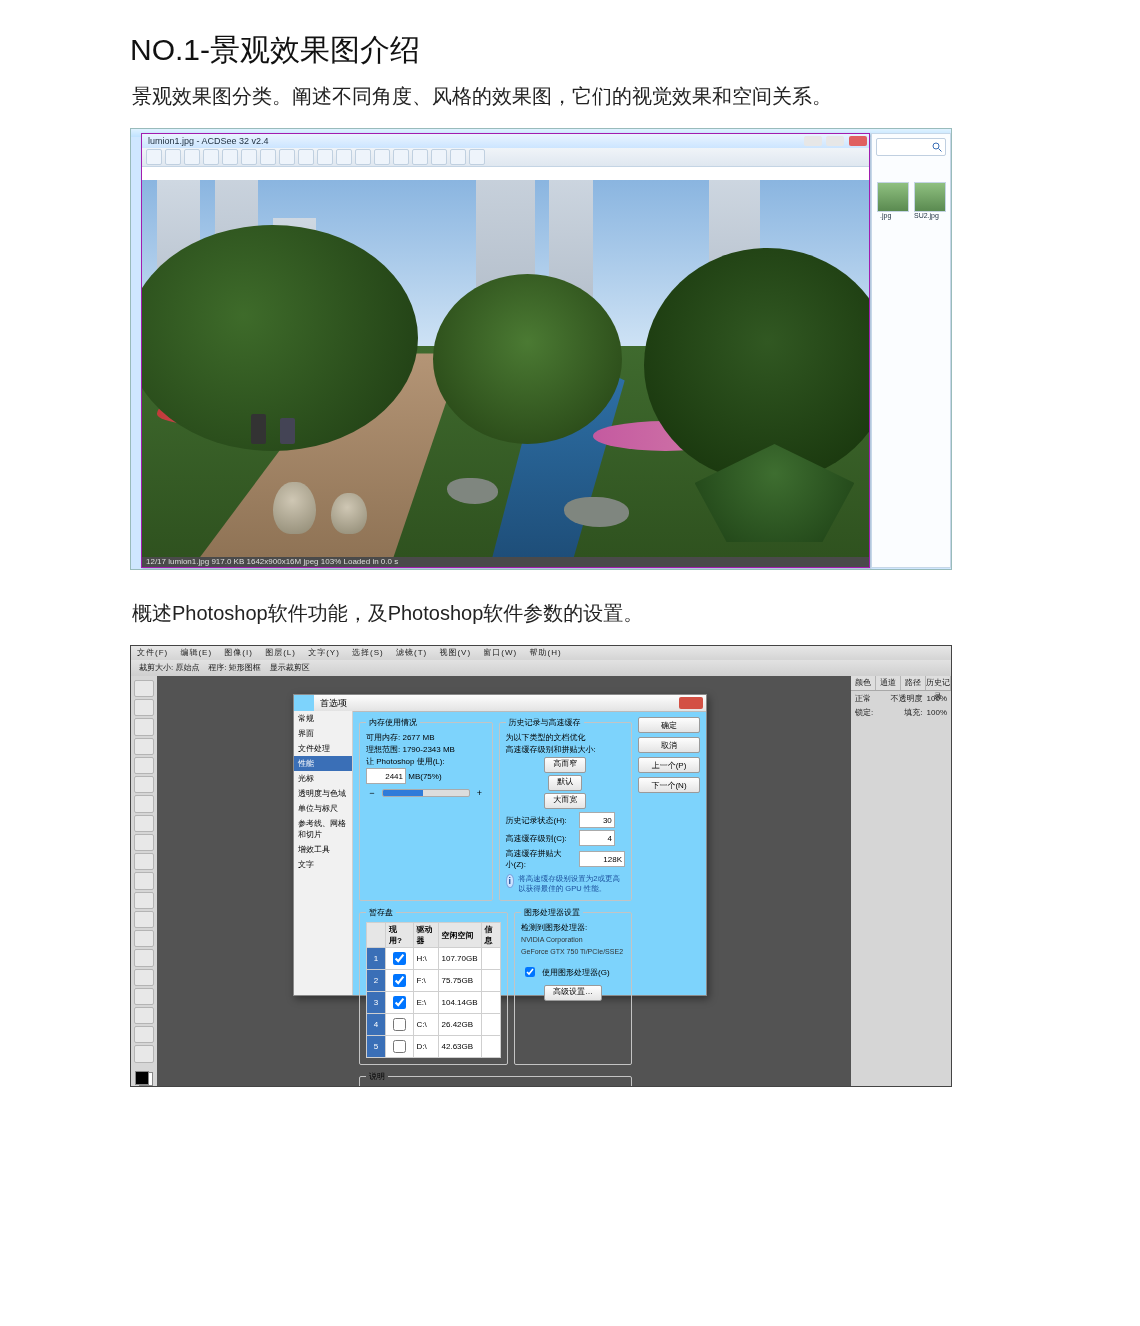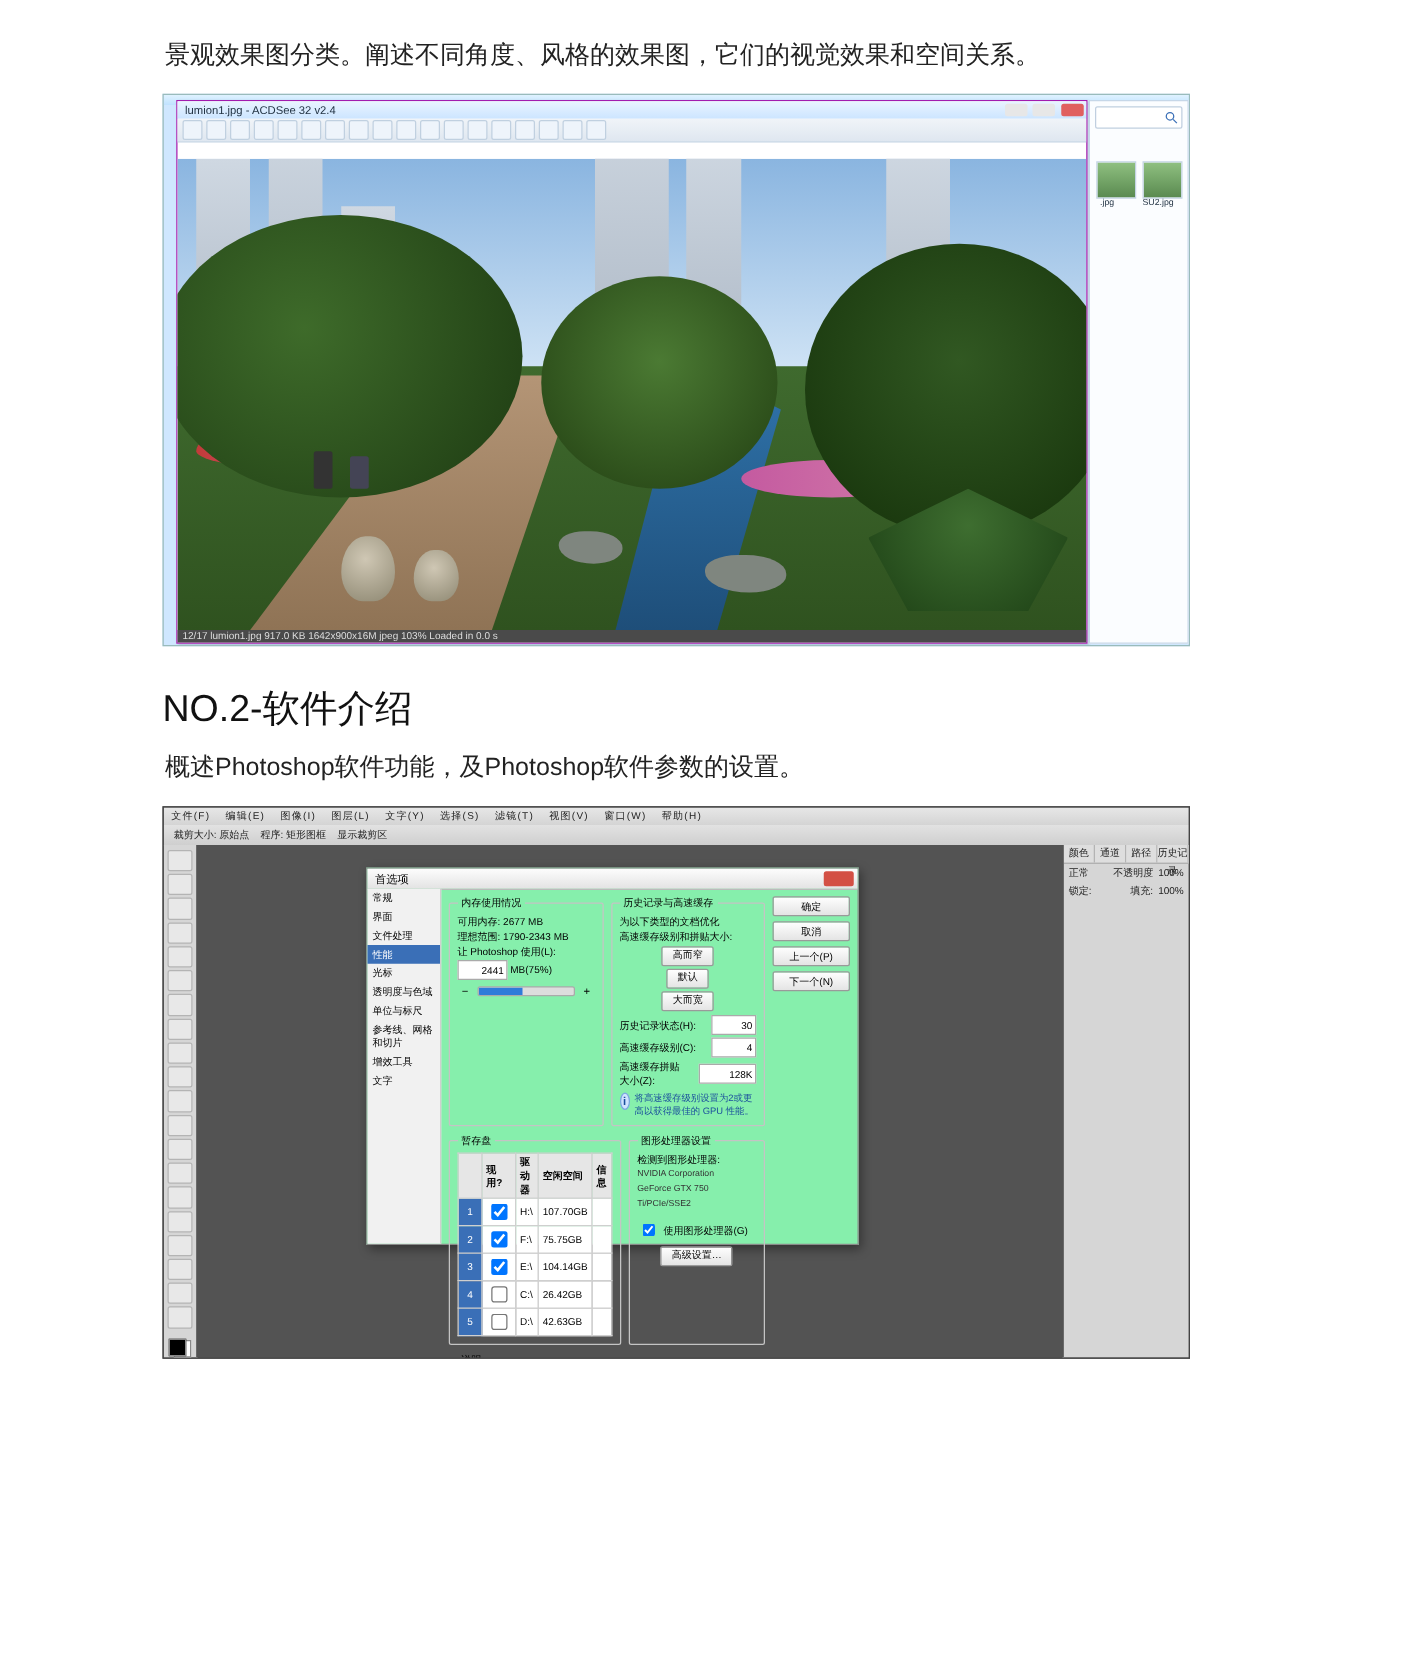--- a/index.html
+++ b/index.html
@@ -61,21 +61,21 @@
   .ps-toolbox .ptool{width:18px;height:18px;background:#e8e8e8;border:1px solid #b4b4b4;border-radius:2px;}
   .ps-toolbox .swatch{width:18px;height:18px;margin-top:6px;position:relative;}
   .ps-toolbox .swatch .fg{position:absolute;left:0;top:0;width:12px;height:12px;background:#000;border:1px solid #888;}
   .ps-toolbox .swatch .bg{position:absolute;right:0;bottom:0;width:12px;height:12px;background:#fff;border:1px solid #888;}
   .ps-panels{position:absolute;right:0;top:30px;bottom:0;width:100px;background:#d6d6d6;border-left:1px solid #a8a8a8;font-size:8px;color:#222;}
   .ps-panels .ptabrow{height:14px;background:#c9c9c9;border-bottom:1px solid #a8a8a8;display:flex;}
   .ps-panels .ptab{flex:1;text-align:center;line-height:14px;border-right:1px solid #b4b4b4;background:#dedede;}
   .ps-panels .prow{display:flex;align-items:center;height:14px;padding:0 4px;gap:4px;}
   .ps-canvas{position:absolute;left:26px;right:100px;top:30px;bottom:0;background:#535353;}
   
-  .dlg{position:absolute;left:162px;top:48px;width:392px;height:300px;background:#86efac;border:1px solid #8a8a8a;box-shadow:2px 3px 8px rgba(0,0,0,.4);font-size:9px;color:#000;}
+  .dlg{position:absolute;left:162px;top:48px;width:392px;height:300px;background:#7dd3fc;border:1px solid #8a8a8a;box-shadow:2px 3px 8px rgba(0,0,0,.4);font-size:9px;color:#000;padding-left:20px;}
   .dlg-title{height:16px;background:linear-gradient(#fdfdfd,#e3e3e3);border-bottom:1px solid #bbb;line-height:16px;padding-left:6px;display:flex;justify-content:space-between;}
   .dlg-title .dclose{width:24px;height:12px;margin:2px 3px 0 0;background:#d35044;border-radius:2px;}
   .dlg-body{position:absolute;left:0;right:0;top:16px;bottom:0;display:flex;}
   .dlg-side{width:58px;background:#f1f1f1;border-right:1px solid #cfcfcf;}
   .dlg-side div{padding:2px 4px;line-height:11px;font-size:8px;cursor:default;}
   .dlg-side .sel{background:#3a6fb7;color:#fff;}
   .dlg-main{flex:1;padding:6px;position:relative;}
   .dlg-btns{width:62px;padding:6px 6px 0 0;display:flex;flex-direction:column;gap:4px;}
   .dlg-btns button{height:16px;font-size:8px;border:1px solid #9a9a9a;background:linear-gradient(#fefefe,#e4e4e4);border-radius:2px;cursor:default;}
   fieldset{border:1px solid #c4c4c4;border-radius:2px;margin:0 0 6px 0;padding:4px 6px 6px 6px;}
@@ -96,20 +96,21 @@
   .info .ii{width:12px;height:12px;border-radius:50%;background:#cfe3ff;border:1px solid #7aa7e0;color:#1a4f9c;text-align:center;font-weight:bold;font-size:9px;line-height:12px;}
   .chk{display:flex;align-items:center;gap:4px;font-size:8px;}
   .chk input{width:10px;height:10px;}
 </style>
 </head>
 <body>
 
 <div class="page">
 
   <div class="section">
+    <h2 class="h1">NO.1-景观效果图介绍</h2>
     <p class="desc">景观效果图分类。阐述不同角度、风格的效果图，它们的视觉效果和空间关系。</p>
 
     <div class="fig1">
       <div class="taskbar7"></div>
 
       <div class="acd-win">
         <div class="acd-title">
           <span>lumion1.jpg - ACDSee 32 v2.4</span>
           <span class="winbtns">
             <span class="min"></span>
@@ -173,21 +174,20 @@
         </div>
         <div class="thumb th1"></div>
         <div class="thumb th2"></div>
         <div class="thumb-label tl1">.jpg</div>
         <div class="thumb-label tl2">SU2.jpg</div>
       </div>
     </div>
   </div>
 
   <div class="section">
-    <h2 class="h1">NO.2-软件介绍</h2>
     <p class="desc">概述Photoshop软件功能，及Photoshop软件参数的设置。</p>
 
     <div class="fig2">
 
       <div class="ps-menubar">
         <span>文件(F)</span>
         <span>编辑(E)</span>
         <span>图像(I)</span>
         <span>图层(L)</span>
         <span>文字(Y)</span>

